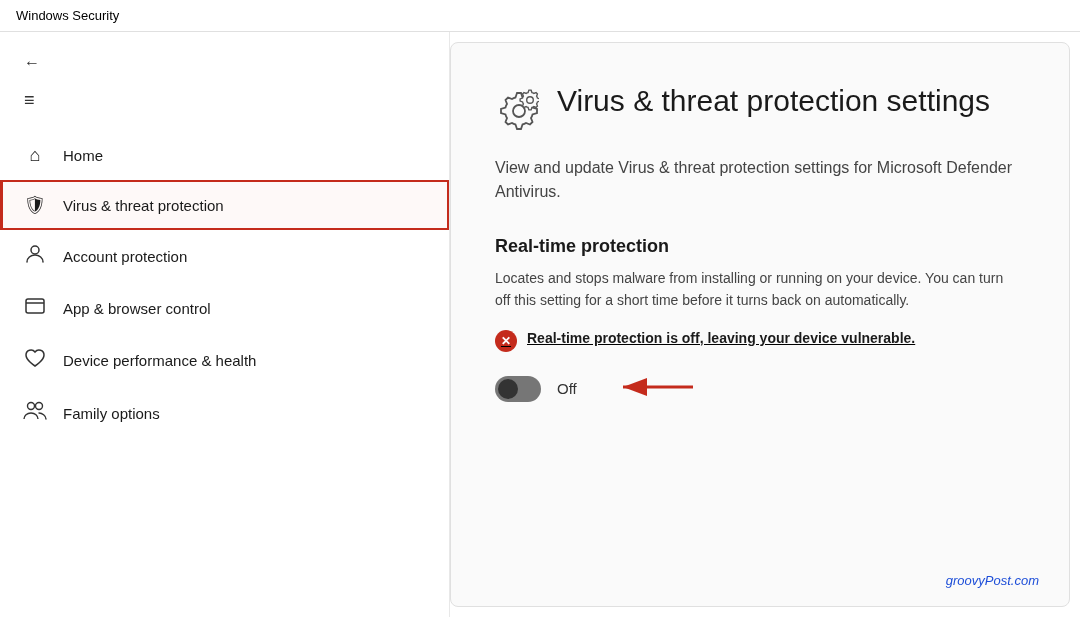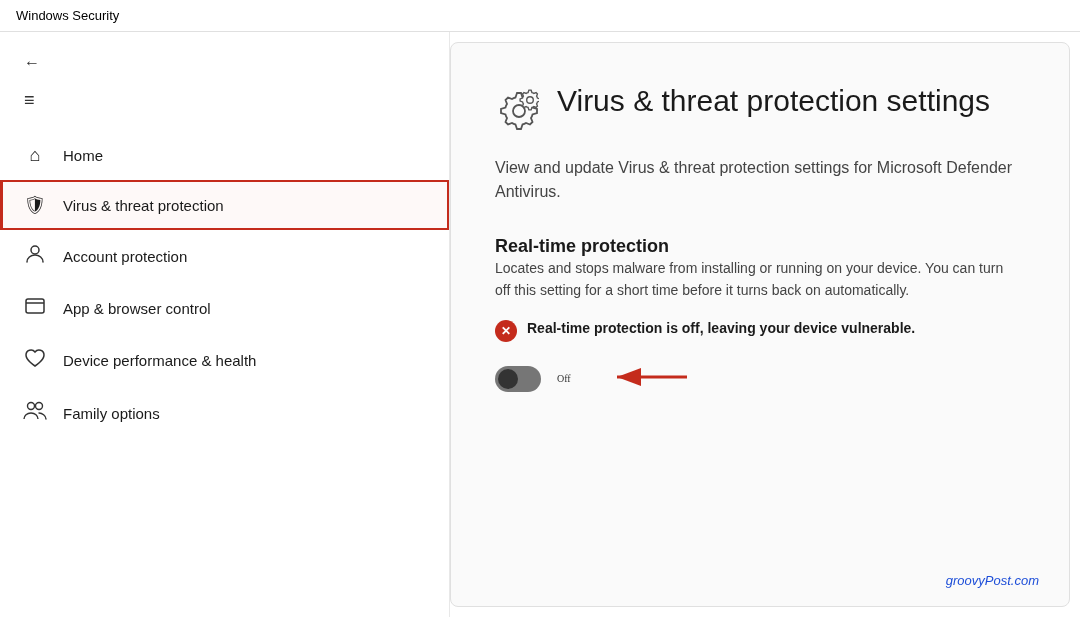--- a/index.html
+++ b/index.html
@@ -112,33 +112,35 @@
       font-size: 16px;
       color: #444;
       margin-bottom: 32px;
       line-height: 1.5;
       max-width: 520px;
     }
     .section-title {
       font-size: 18px;
       font-weight: 700;
       color: #1a1a1a;
+      margin-bottom: 10px;
     }
     .section-desc {
       font-size: 14px;
       color: #444;
       line-height: 1.6;
       max-width: 520px;
       margin-bottom: 16px;
     }
     .warning-row {
       display: flex;
       align-items: flex-start;
       gap: 10px;
       margin-bottom: 20px;
+      text-decoration: underline;
     }
     .warning-icon {
       width: 22px;
       height: 22px;
       border-radius: 50%;
       background: #c42b1c;
       display: flex;
       align-items: center;
       justify-content: center;
       flex-shrink: 0;
@@ -175,23 +177,22 @@
       width: 20px;
       height: 20px;
       border-radius: 50%;
       background: #333;
       position: absolute;
       top: 3px;
       left: 3px;
       transition: left 0.2s;
     }
     .toggle-label {
-      font-size: 10px;
+      font-size: 15px;
       color: #333;
-      font-family: Liberation Serif, serif;
     }
     .arrow-indicator {
       margin-left: 20px;
     }
     .watermark {
       position: absolute;
       bottom: 18px;
       right: 30px;
       font-size: 13px;
       color: #1d4ed8;

